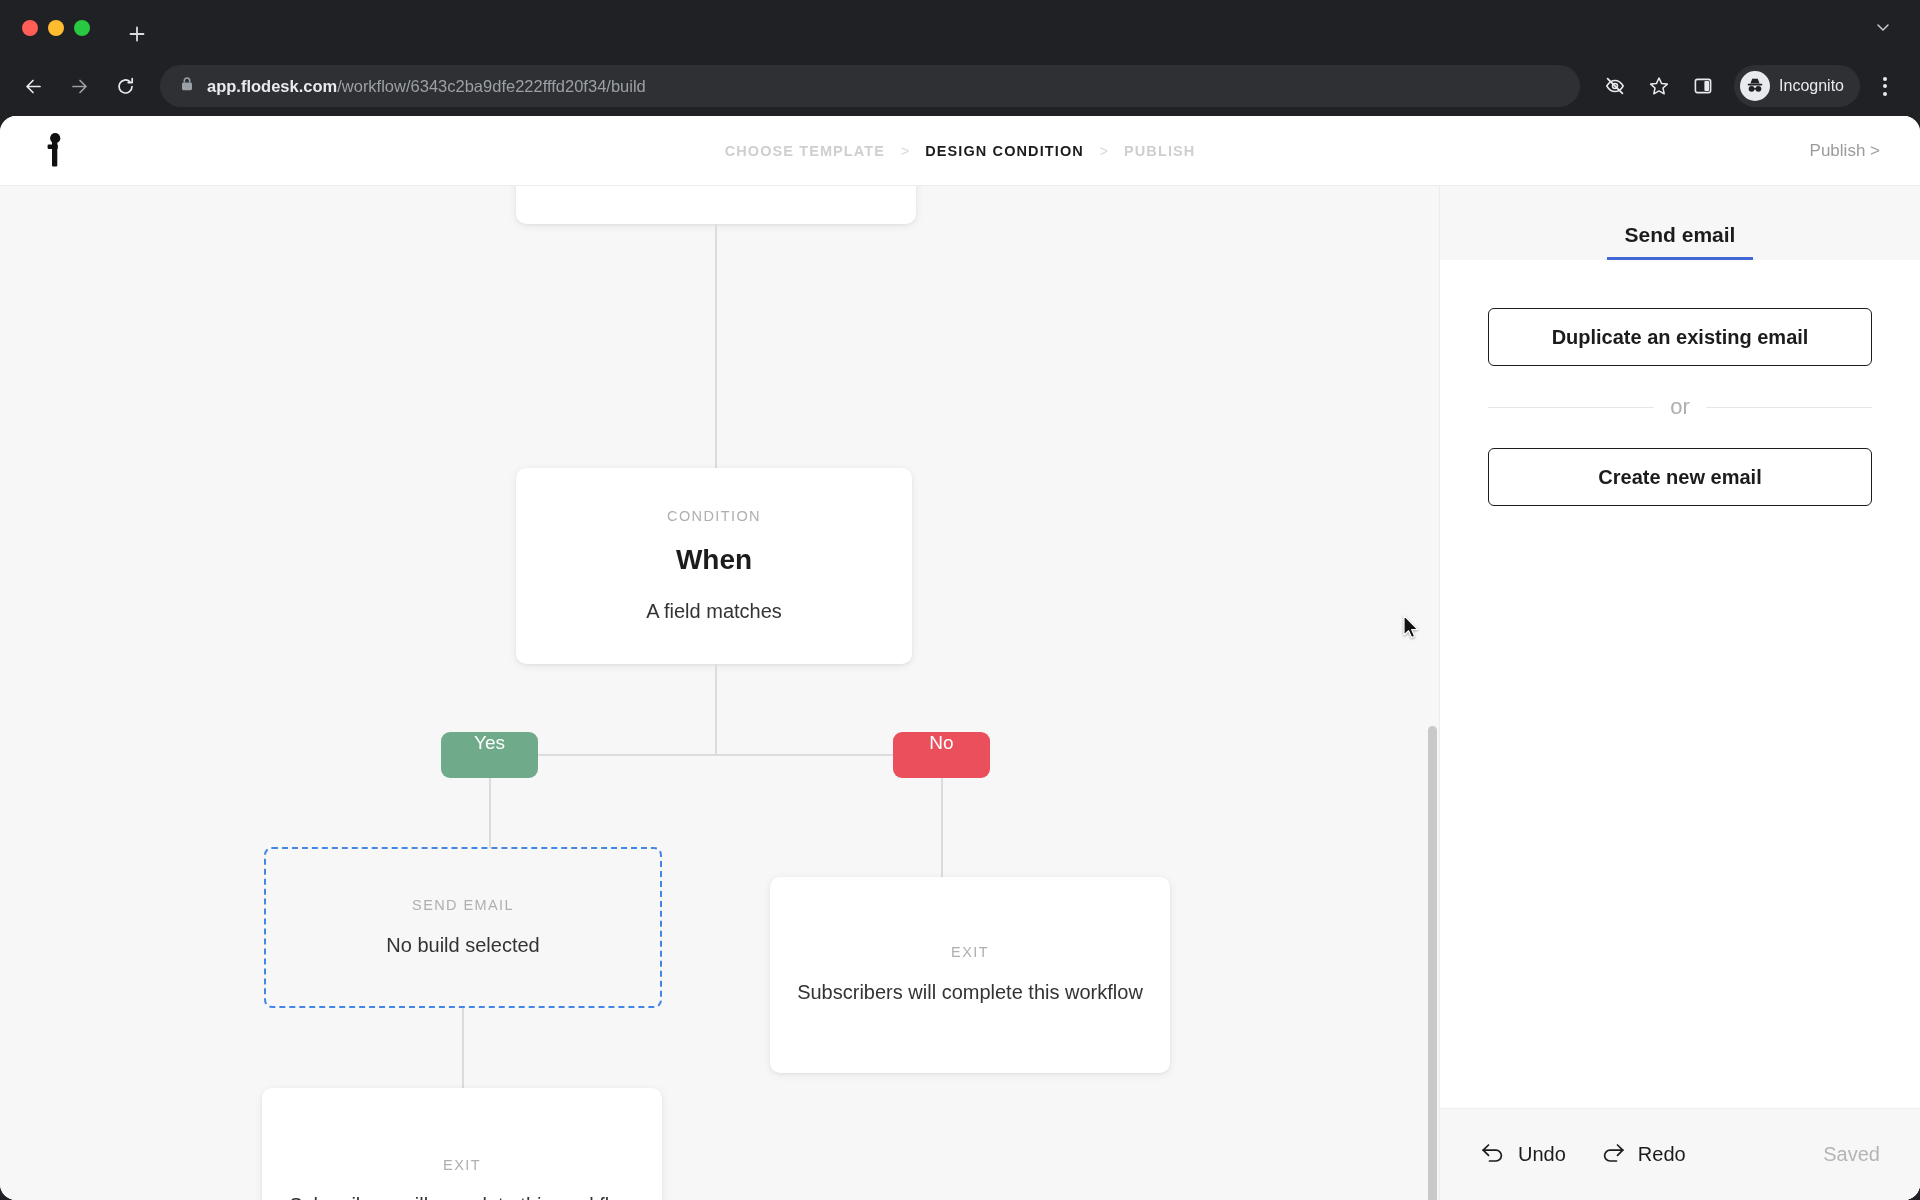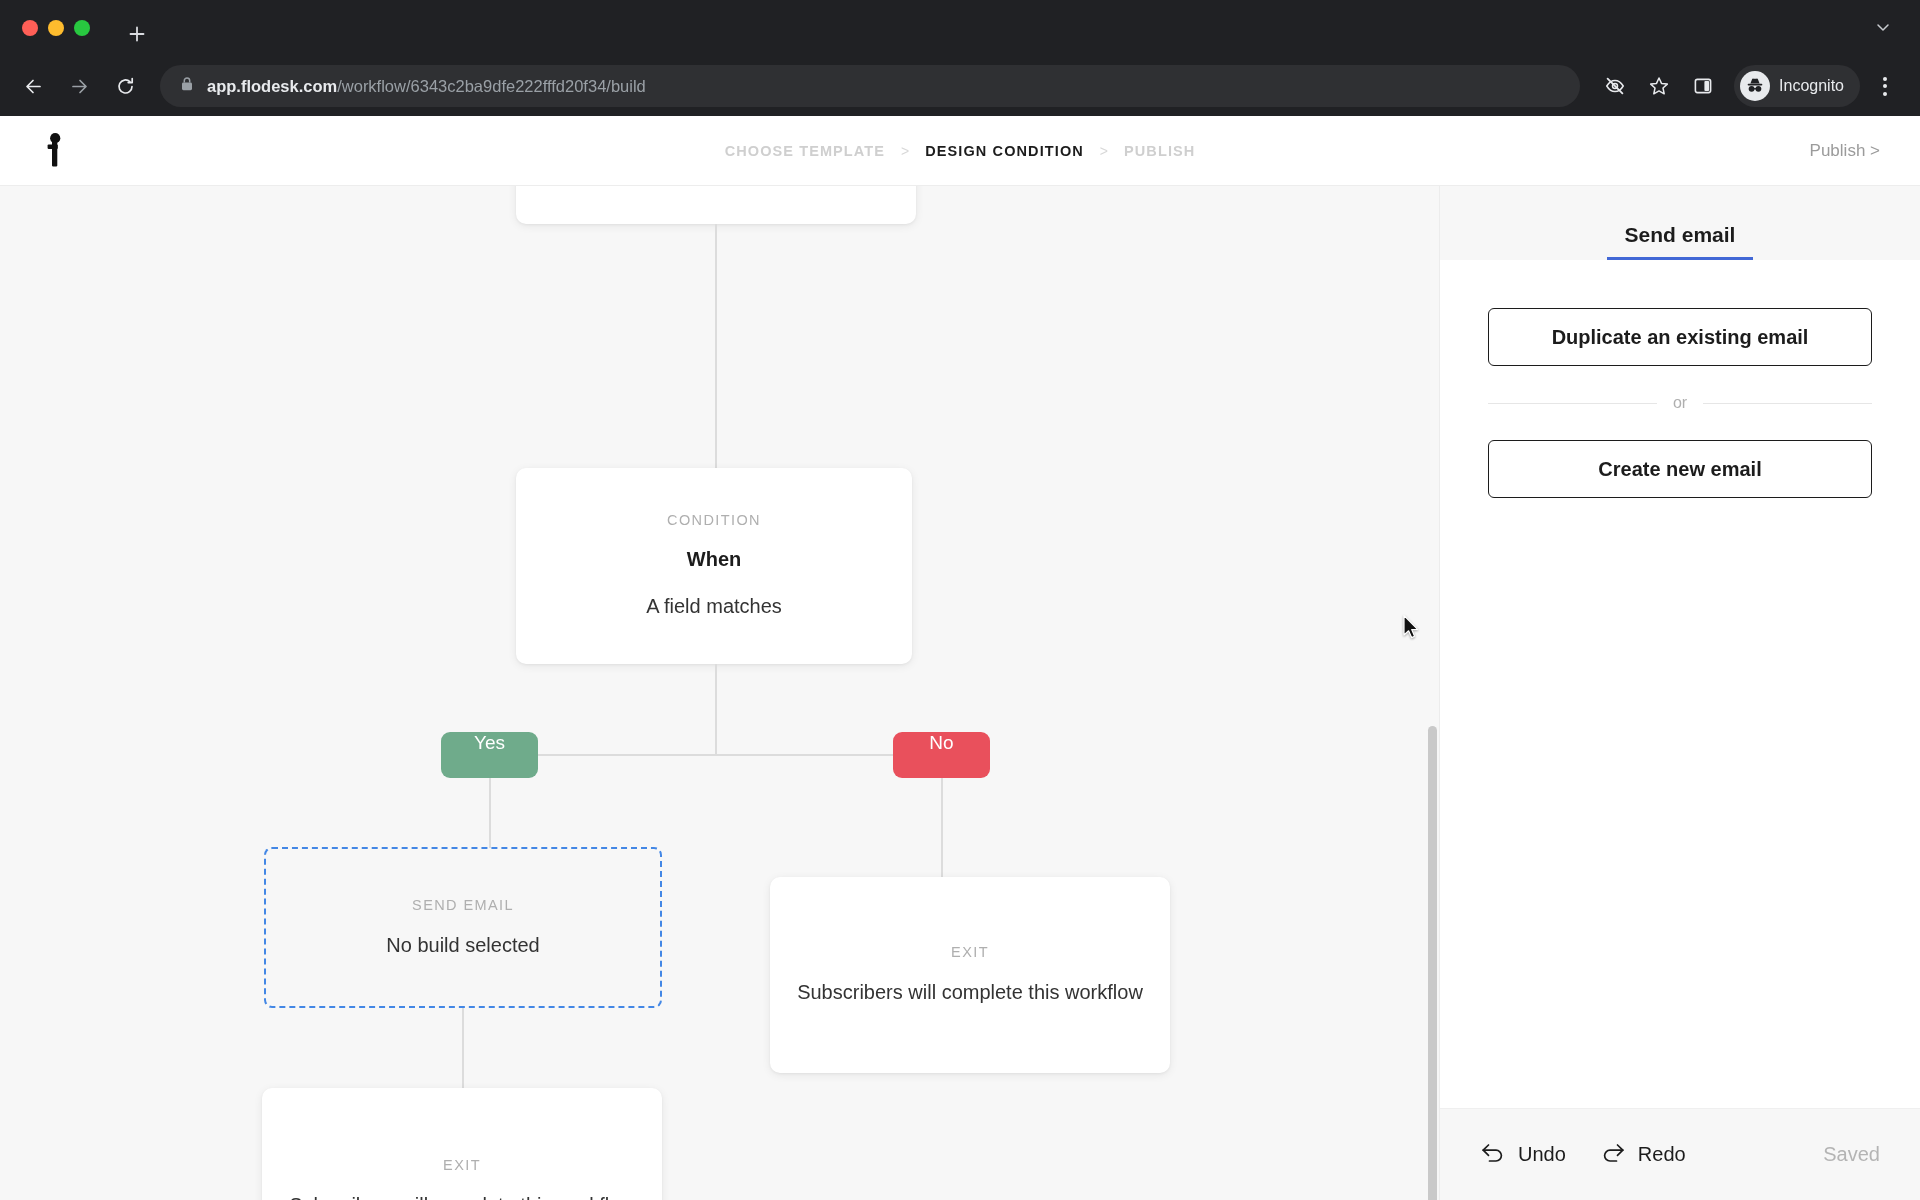--- a/index.html
+++ b/index.html
@@ -152,20 +152,21 @@
   }
   .kebab-dot { width: 4px; height: 4px; border-radius: 50%; background: #E8EAED; }
 
   
   #page {
     width: 1920px;
     height: 1084px;
     background: #ffffff;
     position: relative;
     overflow: hidden;
+    border-radius: 16px;
   }
 
   
   #app-header {
     height: 70px;
     background: #ffffff;
     border-bottom: 1px solid #EDEDED;
     display: flex;
     align-items: center;
     position: relative;
@@ -256,21 +257,21 @@
     border-radius: 8px;
   }
   .node-kind {
     font-size: 14.5px;
     letter-spacing: 1.4px;
     color: #AFAFAF;
     text-transform: uppercase;
     font-weight: normal;
   }
   .node-title {
-    font-size: 20px;
+    font-size: 28px;
     color: #1C1C1C;
     font-weight: bold;
     margin-top: 20px;
   }
   .node-body {
     font-size: 20px;
     color: #333333;
     margin-top: 19px;
     line-height: 1.33;
   }
@@ -361,21 +362,21 @@
     align-items: center;
     gap: 16px;
     margin: 28px 0;
   }
   #or-divider .rule {
     flex: 1 1 auto;
     height: 1px;
     background: #E6E6E6;
   }
   #or-divider .or-text {
-    font-size: 16px;
+    font-size: 22px;
     color: #AFAFAF;
   }
   #panel-footer {
     height: 92px;
     background: #F7F7F7;
     display: flex;
     align-items: center;
     padding: 0 40px;
     gap: 34px;
     border-top: 1px solid #EFEFEF;

